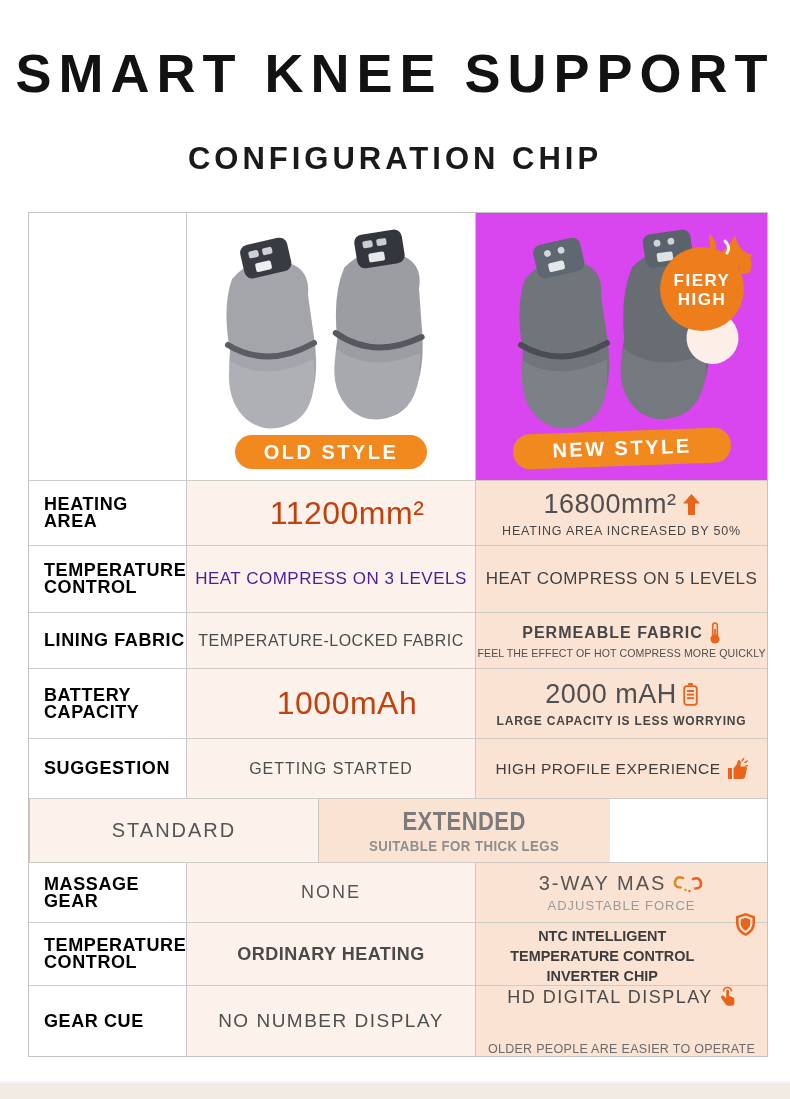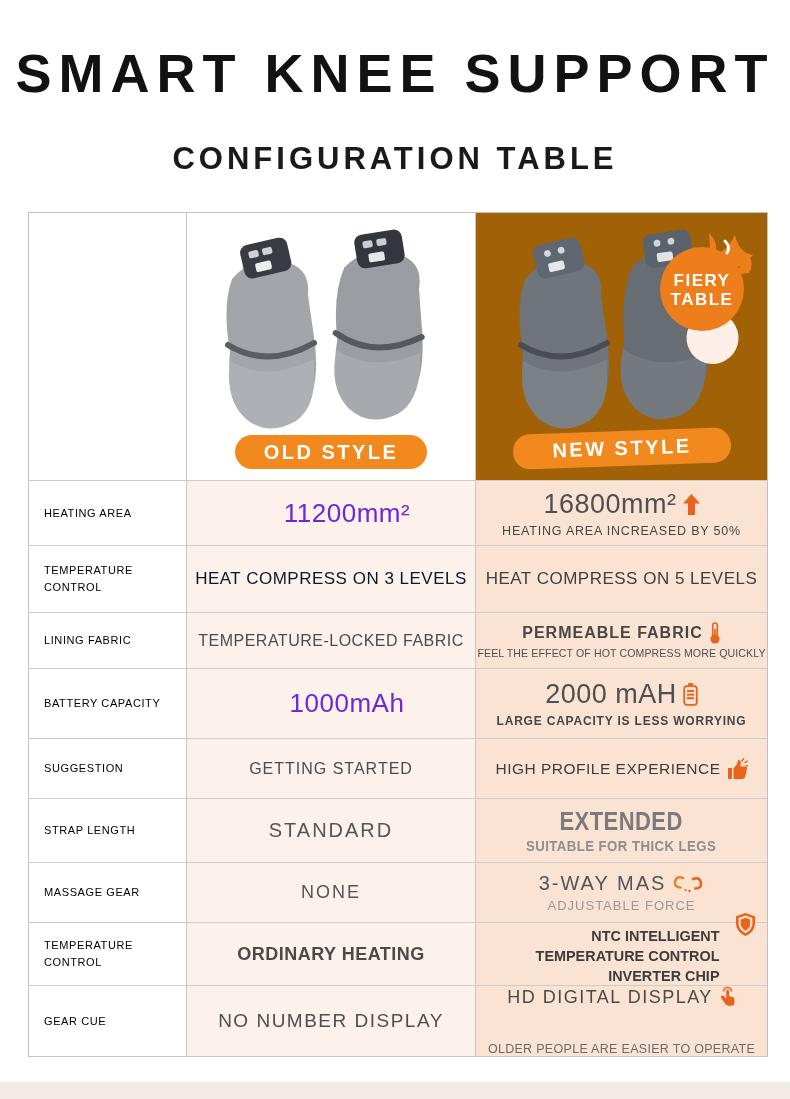--- a/index.html
+++ b/index.html
@@ -22,38 +22,38 @@
     position:absolute;left:28px;top:212px;width:740px;
     border:1px solid #c3c3c3;box-sizing:border-box;background:#fff;
   }
   .row{display:flex;width:100%;box-sizing:border-box;}
   .row + .row{border-top:1px solid #cfcbc8;}
   .cell{box-sizing:border-box;display:flex;flex-direction:column;justify-content:center;align-items:center;text-align:center;}
   .c-label{width:157px;align-items:flex-start;text-align:left;padding-left:15px;background:#fff;}
   .c-old{width:290px;background:#fdf1ec;border-left:1px solid #c9c6c3;border-right:1px solid #c9c6c3;}
   .c-new{width:291px;background:#fbe3d4;}
   .hdr .c-old{background:#ffffff;}
-  .hdr .c-new{background:#a16207;}
+  .hdr .c-new{background:#d946ef;}
   .hdr .cell{position:relative;overflow:hidden;}
-  .label-txt{font-size:11px;font-weight:normal;color:#000;letter-spacing:0.6px;line-height:17px;}
+  .label-txt{font-size:18px;font-weight:bold;color:#000;letter-spacing:0.6px;line-height:17px;}
   
-  .v-big{font-size:26px;color:#6d28d9;letter-spacing:0.5px;margin-left:32px;}
+  .v-big{font-size:32px;color:#c2410c;letter-spacing:0.5px;margin-left:32px;}
   .v-big-d{font-size:27px;color:#4f4f4f;letter-spacing:0.5px;}
-  .v-md{font-size:17px;color:#0f172a;letter-spacing:0.5px;}
+  .v-md{font-size:17px;color:#4c1d95;letter-spacing:0.5px;}
   .v-md-d{font-size:17px;color:#3f3f3f;letter-spacing:0.5px;}
   .v-sm{font-size:16px;color:#4c4c4c;letter-spacing:0.5px;}
   .v-ls{font-size:20px;color:#555;letter-spacing:2px;}
   .v-ls-sm{font-size:18px;color:#4c4c4c;letter-spacing:1.5px;}
   .sub{font-size:12.5px;color:#454545;letter-spacing:0.8px;margin-top:4px;}
   .sub-tiny{font-size:10.6px;color:#4f4f4f;letter-spacing:0.1px;margin-top:3px;white-space:nowrap;}
   .sub-gray{font-size:13px;color:#9a9a9a;letter-spacing:1px;margin-top:3px;}
   .cond{display:inline-block;transform:scaleX(0.88);transform-origin:center;}
   .ext-main{font-size:25px;font-weight:bold;color:#7b7b7b;letter-spacing:0.5px;}
   .ext-sub{font-size:15px;font-weight:bold;color:#8e8e8e;letter-spacing:0.5px;margin-top:1px;}
-  .ntc-wrap{position:relative;width:100%;padding:4px 30px 0 9px;box-sizing:border-box;text-align:right;}
+  .ntc-wrap{position:relative;width:100%;padding:4px 30px 0 9px;box-sizing:border-box;text-align:center;}
   .ntc-txt{font-size:15.5px;font-weight:bold;color:#3c3c3c;line-height:20px;letter-spacing:0;display:inline-block;transform:scaleX(0.93);transform-origin:left center;width:250px;}
   .ntc-shield{position:absolute;right:12px;top:-9px;}
   .iconline{display:flex;align-items:center;justify-content:center;gap:6px;}
   .icon{display:inline-flex;align-items:center;justify-content:center;}
   
   .banner{
     position:absolute;left:50%;bottom:11px;transform:translateX(-50%);
     background:#f2891e;color:#fff;font-weight:bold;border-radius:17px;
     display:flex;align-items:center;justify-content:center;white-space:nowrap;
   }
@@ -65,21 +65,21 @@
     position:absolute;top:40px;left:12px;width:78px;text-align:center;
     color:#fff;font-weight:bold;font-size:17px;line-height:19px;letter-spacing:1.5px;
   }
   .product-svg{position:absolute;top:14px;left:50%;transform:translateX(-50%);}
   .bottom-strip{position:absolute;left:0;top:1081px;width:790px;height:18px;background:#f1ebe3;border-top:2px solid #f7f3ec;box-sizing:content-box;}
 </style>
 </head>
 <body>
 
 <div class="title">SMART KNEE SUPPORT</div>
-<div class="subtitle">CONFIGURATION TABLE</div>
+<div class="subtitle">CONFIGURATION CHIP</div>
 
 <div class="cmp-table">
 
   <div class="row hdr" style="height:267px">
     <div class="cell c-label"></div>
 
     <div class="cell c-old">
       <svg class="product-svg" width="266" height="212" viewBox="0 0 266 212">
 
         <g transform="translate(124,4) rotate(4 70 100)">
@@ -138,21 +138,21 @@
       </svg>
       <div class="fiery">
         <svg width="112" height="104" viewBox="0 0 112 104">
           <path d="M58,2 q12,12 4,24 q16,-8 22,-22 q4,18 18,20 q-12,14 -28,16 l-14,-6 Z" fill="#ee7d1c"></path>
           <path d="M96,22 q8,10 2,20 l-14,2 Z" fill="#ee7d1c"></path>
           <circle cx="51" cy="58" r="42" fill="#ee7d1c"></circle>
           <path d="M74,10 q6,6 2,12" stroke="#fff" stroke-width="3" fill="none" stroke-linecap="round"></path>
         </svg>
         <div class="fiery-txt">
           <div>FIERY</div>
-          <div>TABLE</div>
+          <div>HIGH</div>
         </div>
       </div>
       <div class="banner banner-new">NEW STYLE</div>
     </div>
   </div>
 
   <div class="row" style="height:65px">
     <div class="cell c-label">
         <span class="label-txt">HEATING AREA</span>
       </div>
@@ -245,23 +245,20 @@
             <path d="M15 3 l1.6-2.4 M18 4.6 l2.2-1.6 M19 8 l2-0.4" stroke="#e8641c" stroke-width="1.4" fill="none" stroke-linecap="round"></path>
             <path d="M1 10 h4 v11 H1 Z" fill="#e8641c"></path>
             <path d="M6.5 21 V10.5 L10 6 l1-4 q3.2 0 2.8 3.6 L13.4 8.4 h4.8 q2.2 0 1.7 2.3 l-1.5 7 q-.6 3.3-3.3 3.3 Z" fill="#e8641c"></path>
           </svg>
         </span>
       </div>
     </div>
   </div>
 
   <div class="row" style="height:64px">
-    <div class="cell c-label">
-        <span class="label-txt">STRAP LENGTH</span>
-      </div>
     <div class="cell c-old">
         <span class="v-ls">STANDARD</span>
       </div>
     <div class="cell c-new">
       <span class="ext-main cond">EXTENDED</span>
       <span class="ext-sub cond">SUITABLE FOR THICK LEGS</span>
     </div>
   </div>
 
   <div class="row" style="height:60px">

